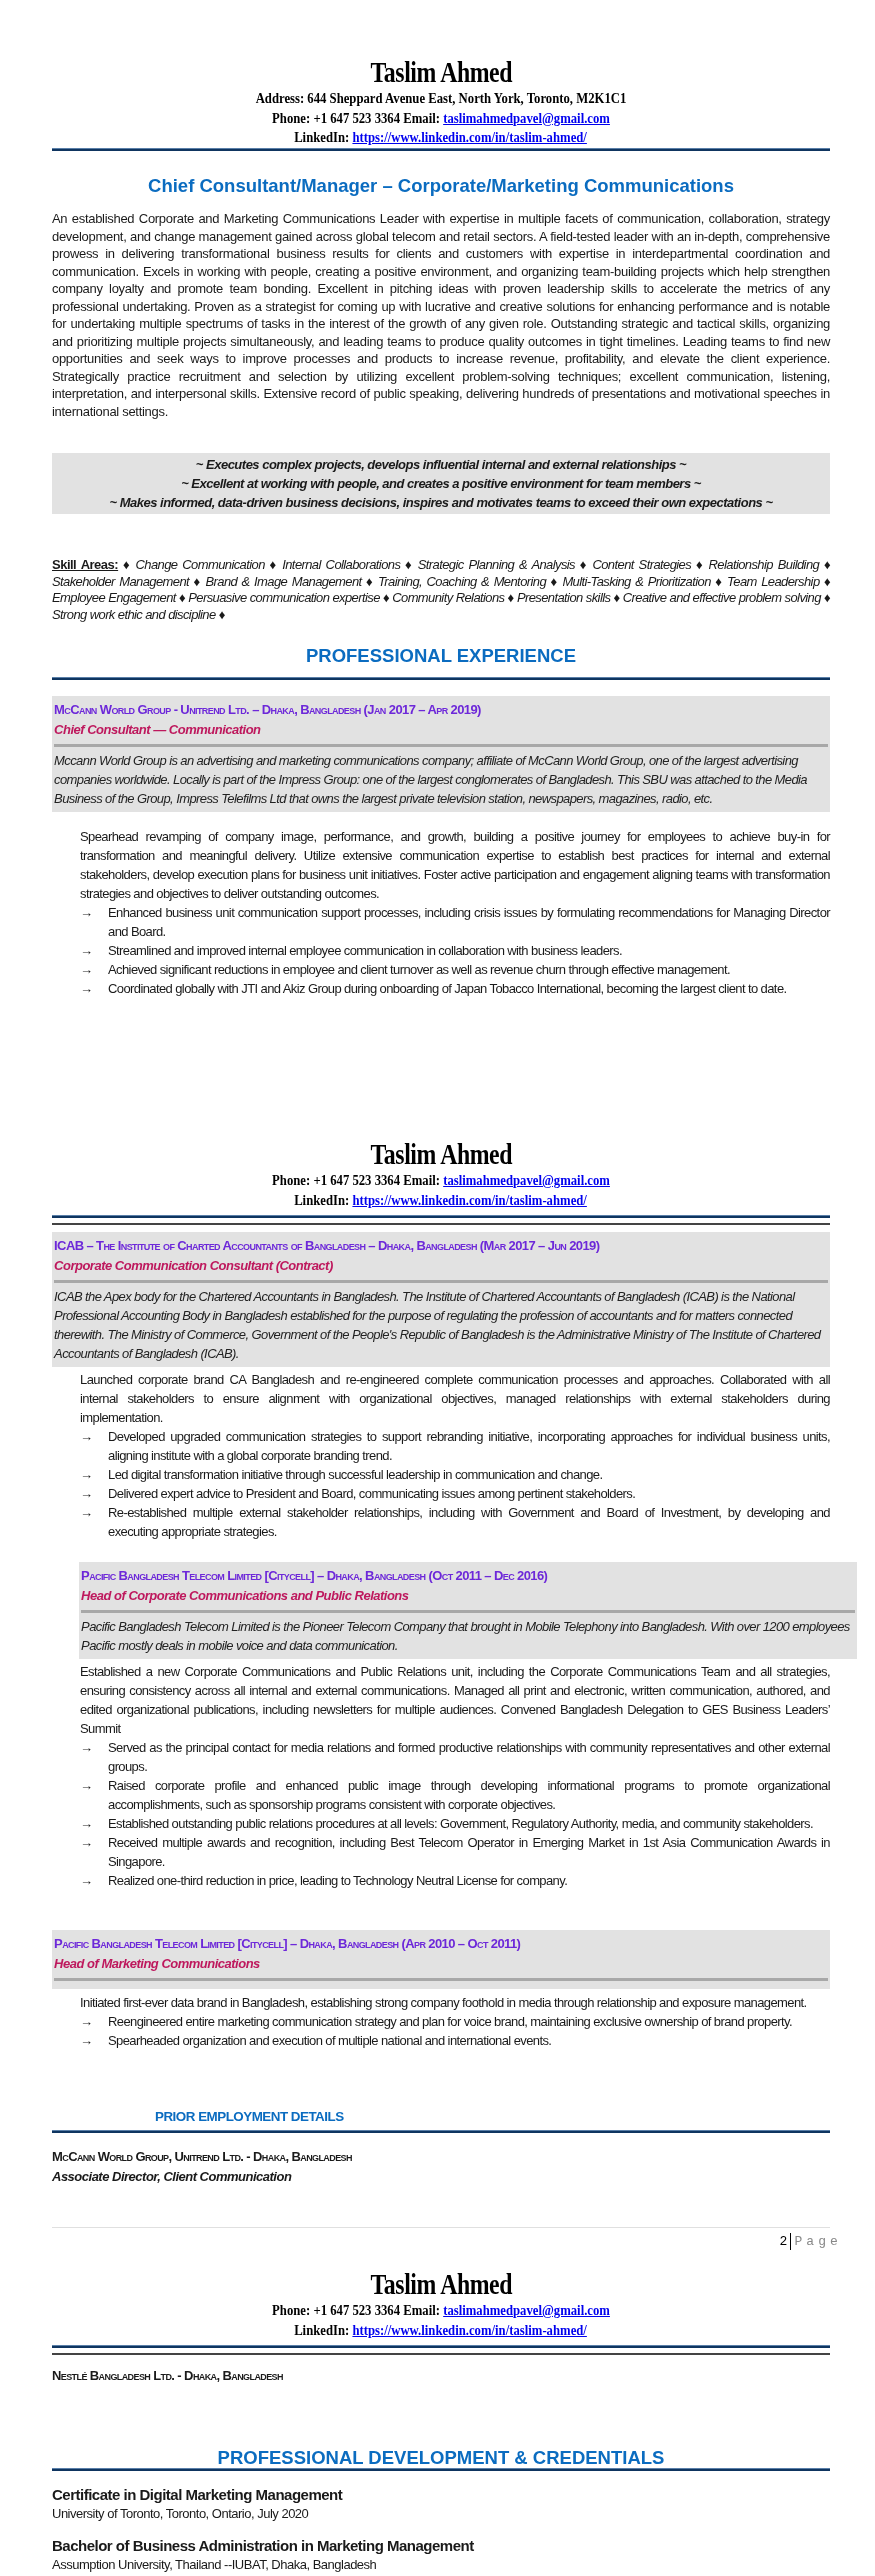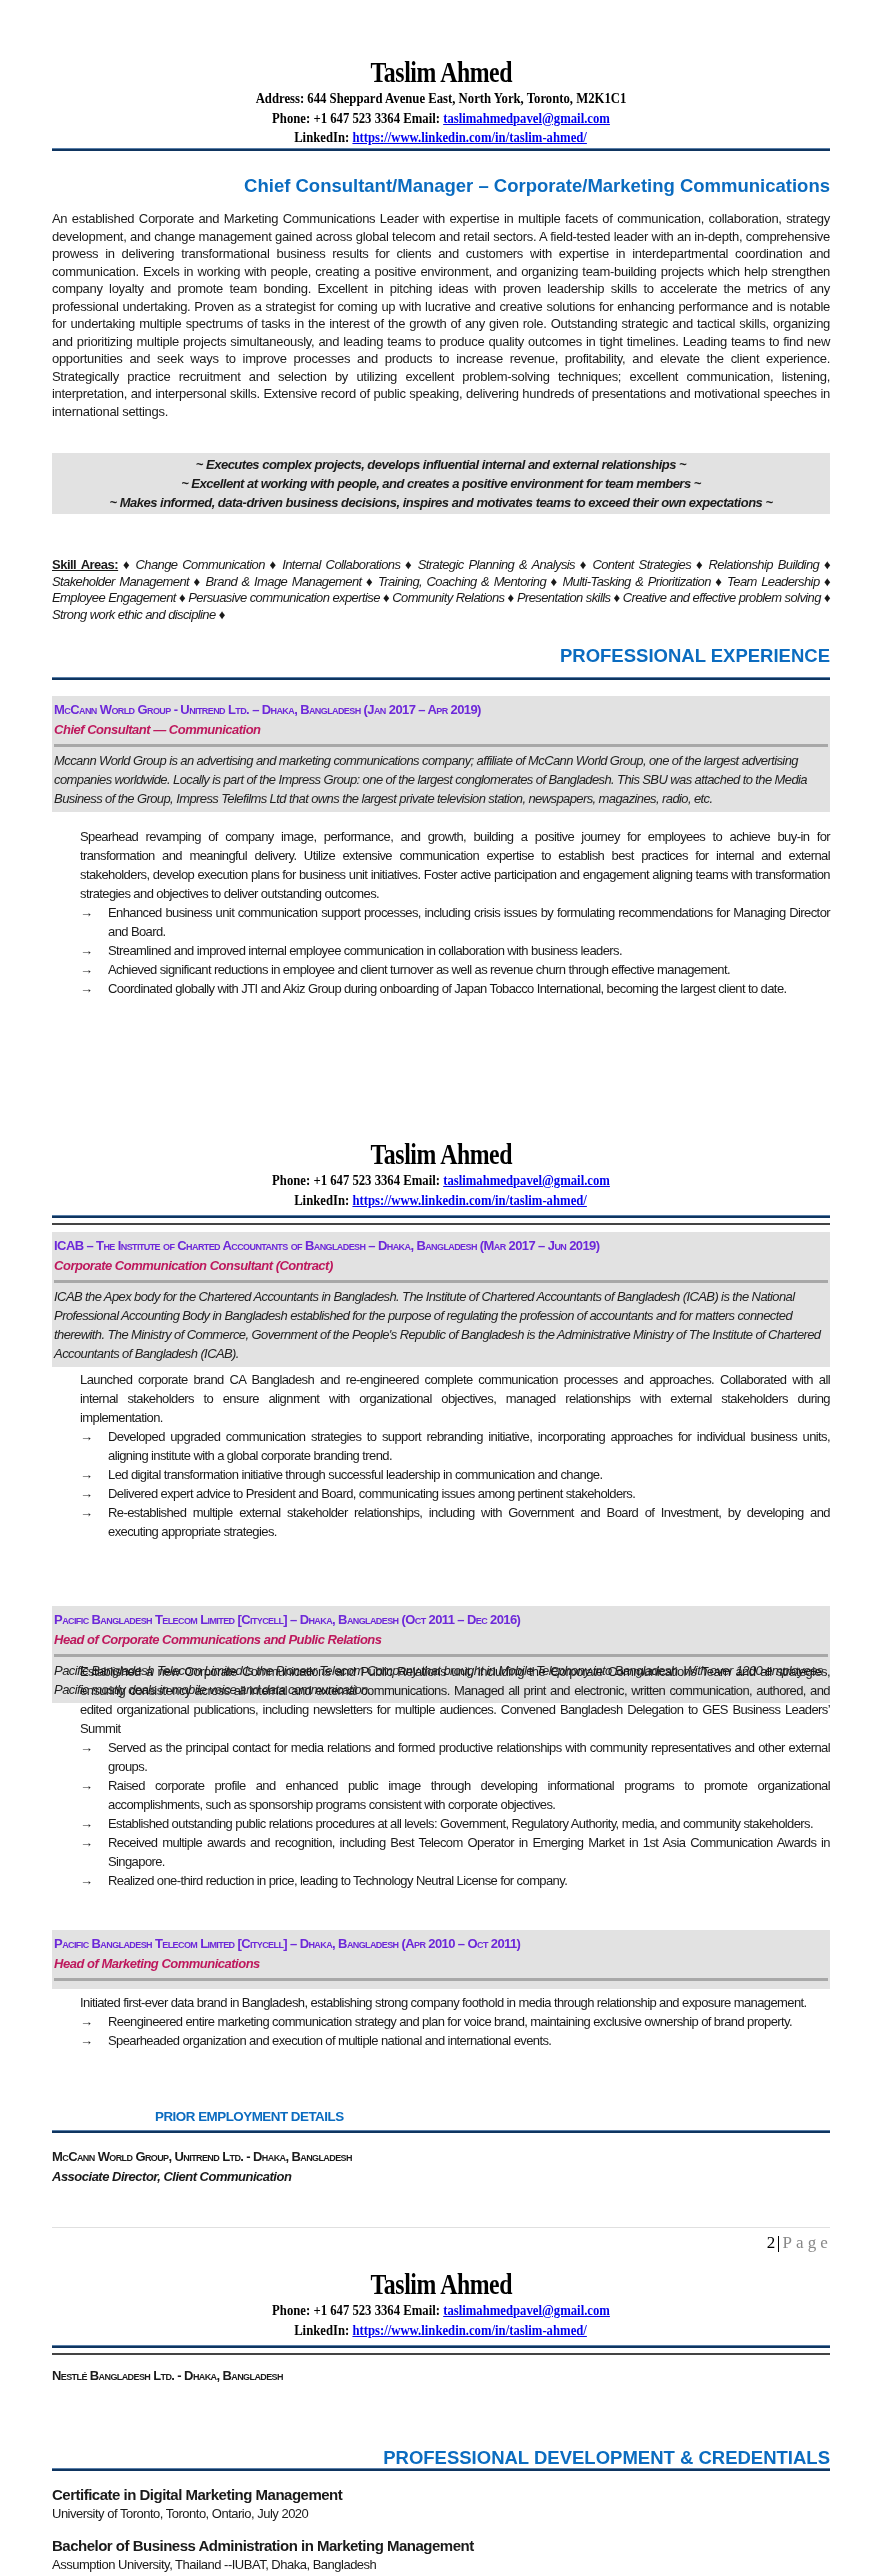--- a/index.html
+++ b/index.html
@@ -6,38 +6,38 @@
   html, body { width: 876px; background: #ffffff; }
   body { position: relative; height: 3400px; font-family: "Liberation Sans", sans-serif; color: #1a1a1a; }
   .page-block { position: absolute; left: 52px; width: 778px; }
   .hdr { text-align: center; font-family: "Liberation Serif", serif; font-weight: bold; color: #000; }
   .hdr .name { font-size: 29px; line-height: 31px; letter-spacing: -0.5px; transform: scaleX(0.82); display: inline-block; }
   .hdr .line { font-size: 15.5px; line-height: 19.6px; transform: scaleX(0.82); display: inline-block; white-space: nowrap; }
   .hdr a { color: #0000ee; text-decoration: underline; }
   .rule-blue { height: 3.1px; background: #0f3560; border-top: 0.5px solid #5a7fa8; }
   .rule-grey { height: 1.5px; background: #444; }
   .rule-light { height: 1px; background: #e0e0e0; }
-  .blue-title { color: #0b6cc0; font-weight: bold; text-align: right; font-size: 18.5px; line-height: 23px; }
+  .blue-title { color: #0b6cc0; font-weight: bold; text-align: center; font-size: 18.5px; line-height: 23px; }
   .summary { font-size: 13px; line-height: 17.5px; text-align: justify; color: #1a1a1a; letter-spacing: -0.3px; }
   .quote-box { background: #e2e2e2; text-align: center; font-weight: bold; font-style: italic; font-size: 13px; line-height: 19px; padding: 2.1px 20.6px; letter-spacing: -0.5px; }
   .skills { font-size: 13px; line-height: 16.5px; font-style: italic; text-align: justify; letter-spacing: -0.6px; }
   .skills .lbl { font-style: normal; font-weight: bold; text-decoration: underline; letter-spacing: -0.5px; }
   .job-box { background: #e2e2e2; padding: 4.1px 2.1px 4.1px 2.1px; }
   .job-company { font-weight: bold; font-size: 13px; line-height: 19.6px; font-variant: small-caps; letter-spacing: -0.6px; color: #6d28d9; }
   .job-role { font-weight: bold; font-style: italic; font-size: 13px; line-height: 19.6px; letter-spacing: -0.5px; color: #be185d; }
   .job-sep { height: 2.6px; background: #a8a8a8; margin: 5.2px 0 4.1px 0; }
   .job-desc { font-style: italic; font-size: 13px; line-height: 19px; letter-spacing: -0.6px; color: #222; }
   .job-body { padding-left: 28px; font-size: 13px; line-height: 19px; text-align: justify; letter-spacing: -0.6px; color: #1a1a1a; }
   .bul { display: flex; }
   .bul .arr { width: 28px; flex: none; }
   .bul .txt { flex: 1; text-align: justify; }
   .prior-title { color: #0b6cc0; font-weight: bold; font-size: 13.4px; line-height: 18.5px; letter-spacing: -0.5px; padding-left: 103px; }
   .plain-company { font-weight: bold; font-size: 13px; line-height: 19.6px; font-variant: small-caps; letter-spacing: -0.6px; }
   .plain-role { font-weight: bold; font-style: italic; font-size: 13px; line-height: 19.6px; letter-spacing: -0.5px; }
-  .pagenum { position: absolute; right: 44px; font-size: 17px; font-family: Liberation Serif, serif; color: #000; }
+  .pagenum { position: absolute; right: 34px; font-size: 13px; font-family: Liberation Mono, monospace; color: #000; }
   .pagenum .bar { display: inline-block; width: 1px; height: 16.5px; background: #000; vertical-align: middle; margin: 0 3.1px; }
   .pagenum .pg { color: #888; letter-spacing: 4.1px; }
   .cred-title { font-weight: bold; font-size: 15px; line-height: 18.5px; letter-spacing: -0.5px; }
   .cred-sub { font-size: 13px; line-height: 17.5px; letter-spacing: -0.5px; }
 </style>
 </head>
 <body>
 
 <div class="page-block hdr" style="top:57px;">
   <div><span class="name">Taslim Ahmed</span></div>
@@ -117,21 +117,21 @@
   <div class="bul">
       <span class="arr">→</span>
       <span class="txt">Delivered expert advice to President and Board, communicating issues among pertinent stakeholders.</span>
     </div>
   <div class="bul">
       <span class="arr">→</span>
       <span class="txt">Re-established multiple external stakeholder relationships, including with Government and Board of Investment, by developing and executing appropriate strategies.</span>
     </div>
 </div>
 
-<div class="page-block job-box" style="top:1606px;">
+<div class="page-block job-box" style="top:1562px;margin-left:27px;">
   <div class="job-company">Pacific Bangladesh Telecom Limited [Citycell] – Dhaka, Bangladesh (Oct 2011 – Dec 2016)</div>
   <div class="job-role">Head of Corporate Communications and Public Relations</div>
   <div class="job-sep"></div>
   <div class="job-desc">Pacific Bangladesh Telecom Limited is the Pioneer Telecom Company that brought in Mobile Telephony into Bangladesh. With over 1200 employees Pacific mostly deals in mobile voice and data communication.</div>
 </div>
 <div class="page-block job-body" style="top:1662px;">
   <div>Established a new Corporate Communications and Public Relations unit, including the Corporate Communications Team and all strategies, ensuring consistency across all internal and external communications. Managed all print and electronic, written communication, authored, and edited organizational publications, including newsletters for multiple audiences. Convened Bangladesh Delegation to GES Business Leaders’ Summit</div>
   <div class="bul">
       <span class="arr">→</span>
       <span class="txt">Served as the principal contact for media relations and formed productive relationships with community representatives and other external groups.</span>

